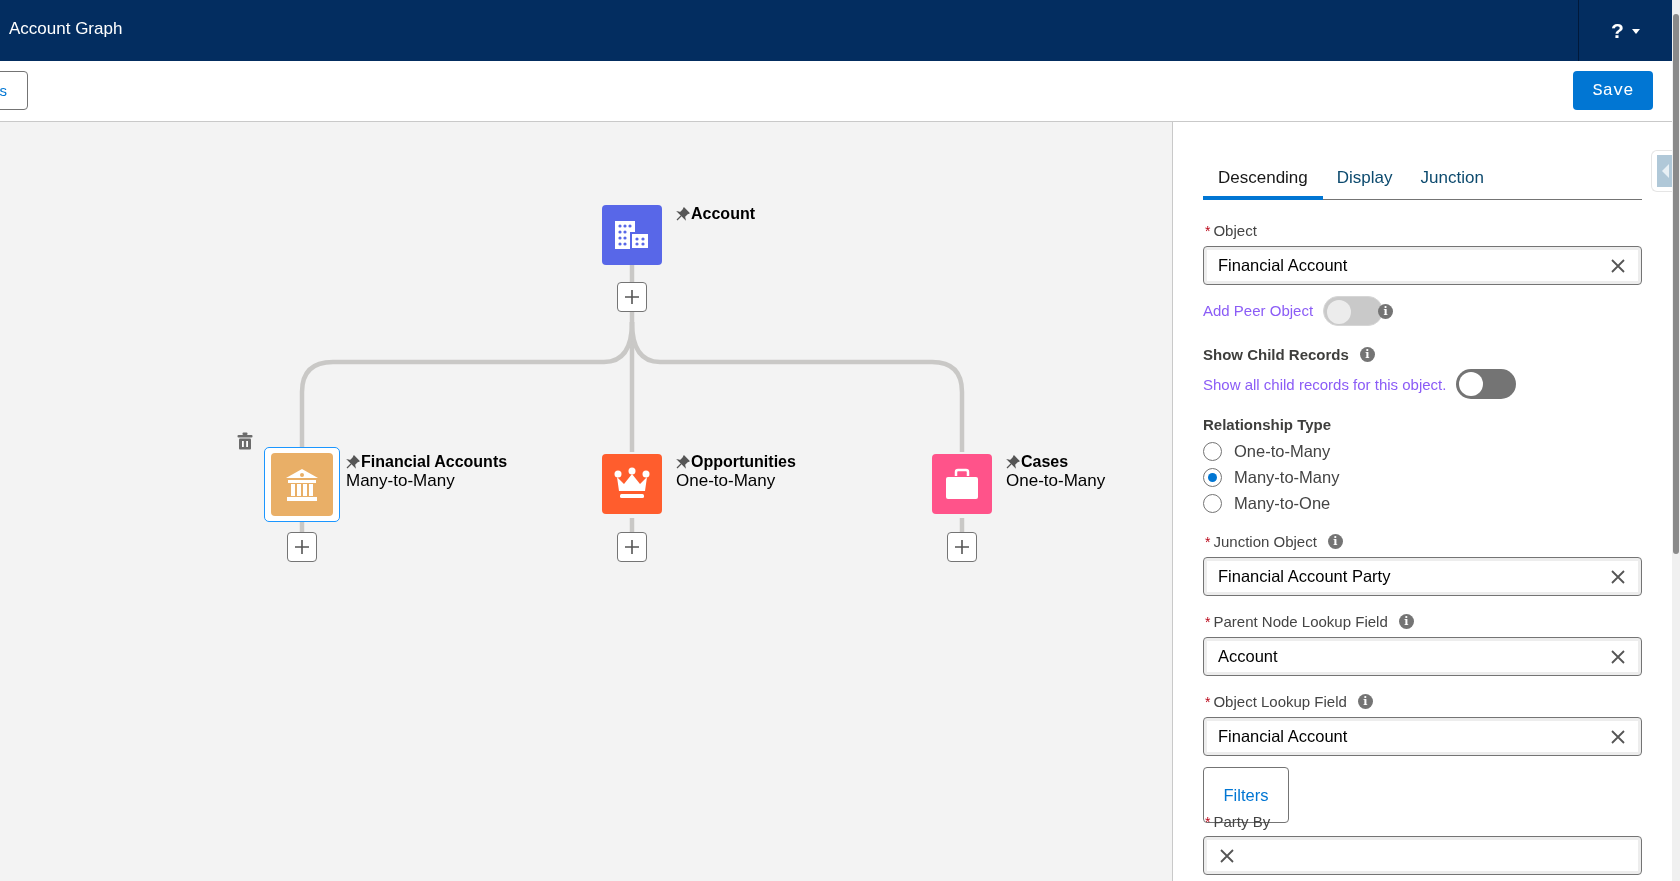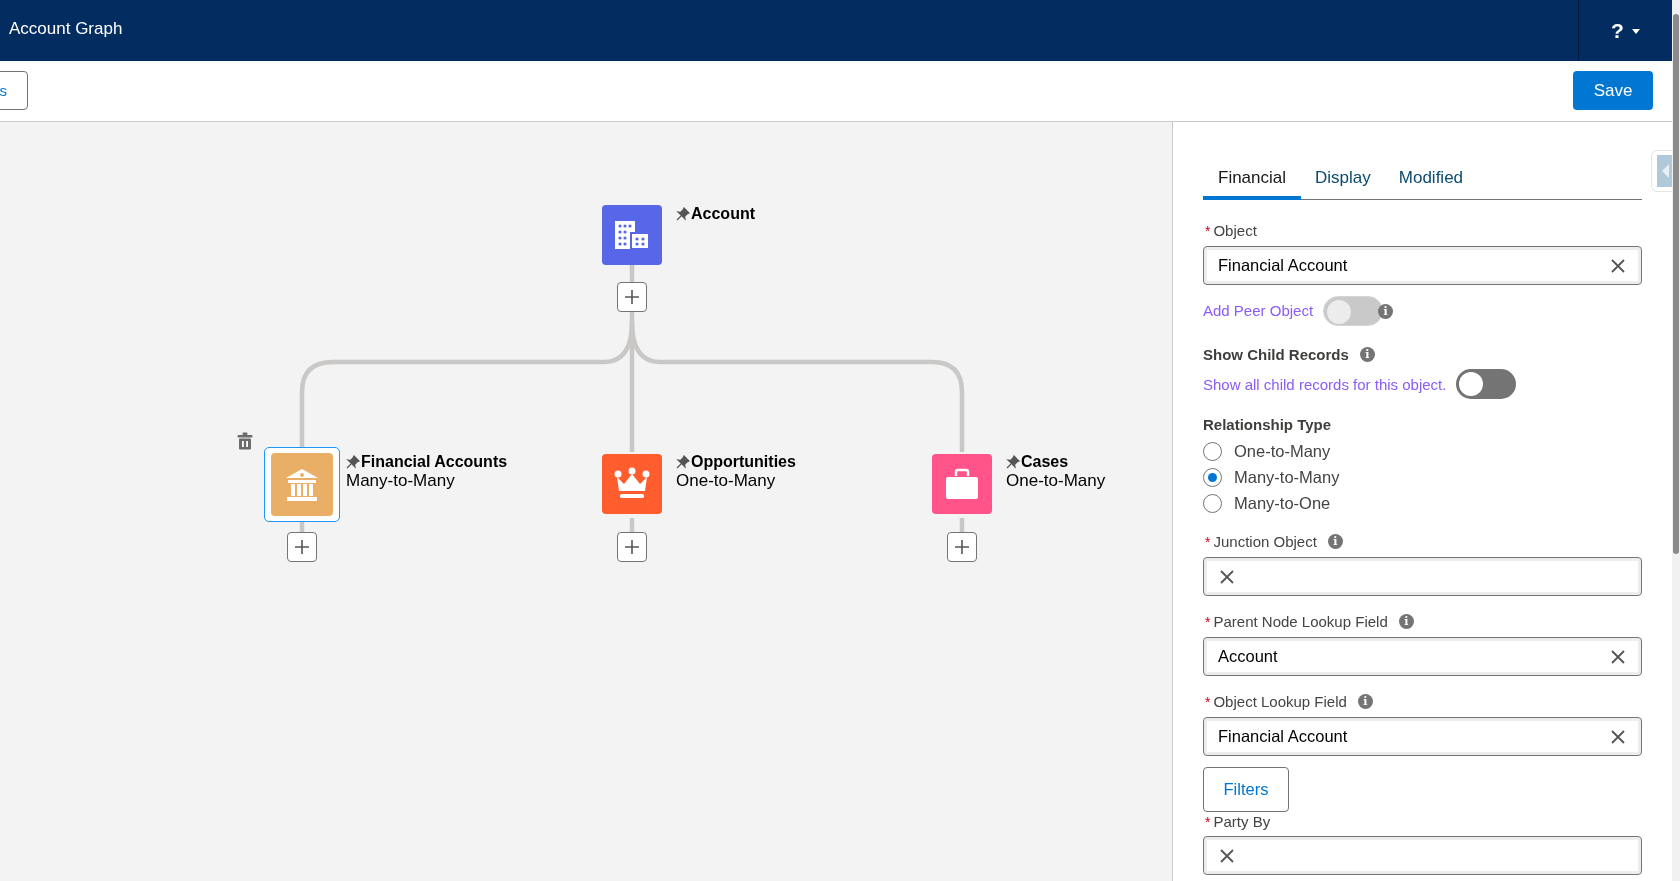--- a/index.html
+++ b/index.html
@@ -6,21 +6,21 @@
   html, body { width: 1680px; height: 881px; overflow: hidden; background: #f3f3f3; font-family: "Liberation Sans", sans-serif; color: #181818; }
 
   .header { position: absolute; left: 0; top: 0; width: 1672px; height: 61px; background: #032d60; }
   .header .title { position: absolute; left: 9px; top: 19px; font-size: 17px; color: #ffffff; }
   .header .help { position: absolute; left: 1578px; top: 0; width: 94px; height: 61px; border-left: 1px solid #01193a; display: flex; align-items: center; justify-content: center; gap: 8px; color: #fff; cursor: pointer; }
   .header .help .q { font-size: 21px; font-weight: bold; }
   .header .help .caret { width: 0; height: 0; border-left: 4px solid transparent; border-right: 4px solid transparent; border-top: 5px solid #fff; margin-top: 2px; }
 
   .toolbar { position: absolute; left: 0; top: 61px; width: 1672px; height: 61px; background: #ffffff; border-bottom: 1px solid #c9c9c9; }
   .toolbar .left-btn { position: absolute; left: -60px; top: 10px; width: 88px; height: 39px; border: 1px solid #747474; border-radius: 4px; background: #fff; color: #0176d3; font-size: 15px; text-align: right; padding-right: 20px; line-height: 37px; cursor: pointer; }
-  .toolbar .save-btn { position: absolute; left: 1573px; top: 10px; width: 80px; height: 39px; border-radius: 4px; background: #0176d3; color: #fff; font-size: 17px; border: none; cursor: pointer; font-family: Liberation Sans, sans-serif; }
+  .toolbar .save-btn { position: absolute; left: 1573px; top: 10px; width: 80px; height: 39px; border-radius: 4px; background: #0176d3; color: #fff; font-size: 17px; border: none; cursor: pointer; font-family: Liberation Mono, monospace; }
 
   .canvas { position: absolute; left: 0; top: 122px; width: 1172px; height: 759px; background: #f3f3f3; }
   .canvas svg.links { position: absolute; left: 0; top: 0; }
 
   .tile { position: absolute; width: 60px; height: 60px; border-radius: 4px; display: flex; align-items: center; justify-content: center; cursor: pointer; }
   .plus-btn { position: absolute; width: 30px; height: 30px; background: #fff; border: 1px solid #747474; border-radius: 4px; display: flex; align-items: center; justify-content: center; cursor: pointer; }
   .node-label { position: absolute; line-height: 19px; }
   .node-label .name { font-size: 16px; font-weight: bold; color: #000; display: flex; align-items: center; }
   .node-label .rel { font-size: 17px; color: #000; }
   .pin { display: inline-block; width: 14px; height: 14px; margin-right: 1px; }
@@ -55,21 +55,21 @@
   .toggle.disabled .knob { background: #ececec; }
   .toggle.off { background: #747474; }
 
   .help-text { position: absolute; font-size: 15px; color: #8b5cf6; }
 
   .radio-row { position: absolute; left: 1203px; display: flex; align-items: center; cursor: pointer; }
   .radio { width: 19px; height: 19px; border-radius: 50%; border: 1px solid #747474; background: #fff; position: relative; margin-right: 12px; }
   .radio.checked::after { content: ""; position: absolute; left: 4px; top: 4px; width: 9px; height: 9px; border-radius: 50%; background: #0176d3; }
   .radio-label { font-size: 16.5px; color: #444; }
 
-  .filters-btn { position: absolute; left: 1203px; top: 767px; width: 86px; height: 45px; border: 1px solid #747474; border-radius: 4px; background: #fff; color: #0176d3; font-size: 16.5px; cursor: pointer; font-family: "Liberation Sans", sans-serif; text-align: center; }
+  .filters-btn { position: absolute; left: 1203px; top: 767px; width: 86px; height: 56px; border: 1px solid #747474; border-radius: 4px; background: #fff; color: #0176d3; font-size: 16.5px; cursor: pointer; font-family: "Liberation Sans", sans-serif; text-align: center; }
 </style>
 </head>
 <body>
 
 <div class="header">
   <div class="title">Account Graph</div>
   <div class="help">
     <span class="q">?</span>
     <span class="caret"></span>
   </div>
@@ -216,23 +216,23 @@
 
 <div class="panel"></div>
 
 <div class="collapse-tab">
   <div class="inner">
       <span></span>
     </div>
 </div>
 
 <div class="tabs">
-  <div class="tab active">Financial</div>
+  <div class="tab active">Descending</div>
   <div class="tab">Display</div>
-  <div class="tab">Modified</div>
+  <div class="tab">Junction</div>
 </div>
 
 <div class="field-label" style="left:1205px; top:222px;">
   <span class="req">*</span>
     <span>Object</span>
 </div>
 <div class="input" style="top:246px;">
   <span class="val">Financial Account</span>
   <svg class="clear" viewBox="0 0 18 18">
       <path d="M3 3 L15 15 M15 3 L3 15" stroke="#555" stroke-width="1.8"></path>
@@ -267,20 +267,21 @@
   <span class="radio"></span>
   <span class="radio-label">Many-to-One</span>
 </div>
 
 <div class="field-label" style="left:1205px; top:533px;">
   <span class="req">*</span>
     <span>Junction Object</span>
   <span class="info-icon">i</span>
 </div>
 <div class="input" style="top:557px;">
+  <span class="val">Financial Account Party</span>
   <svg class="clear" viewBox="0 0 18 18">
       <path d="M3 3 L15 15 M15 3 L3 15" stroke="#555" stroke-width="1.8"></path>
     </svg>
 </div>
 
 <div class="field-label" style="left:1205px; top:613px;">
   <span class="req">*</span>
     <span>Parent Node Lookup Field</span>
   <span class="info-icon">i</span>
 </div>

